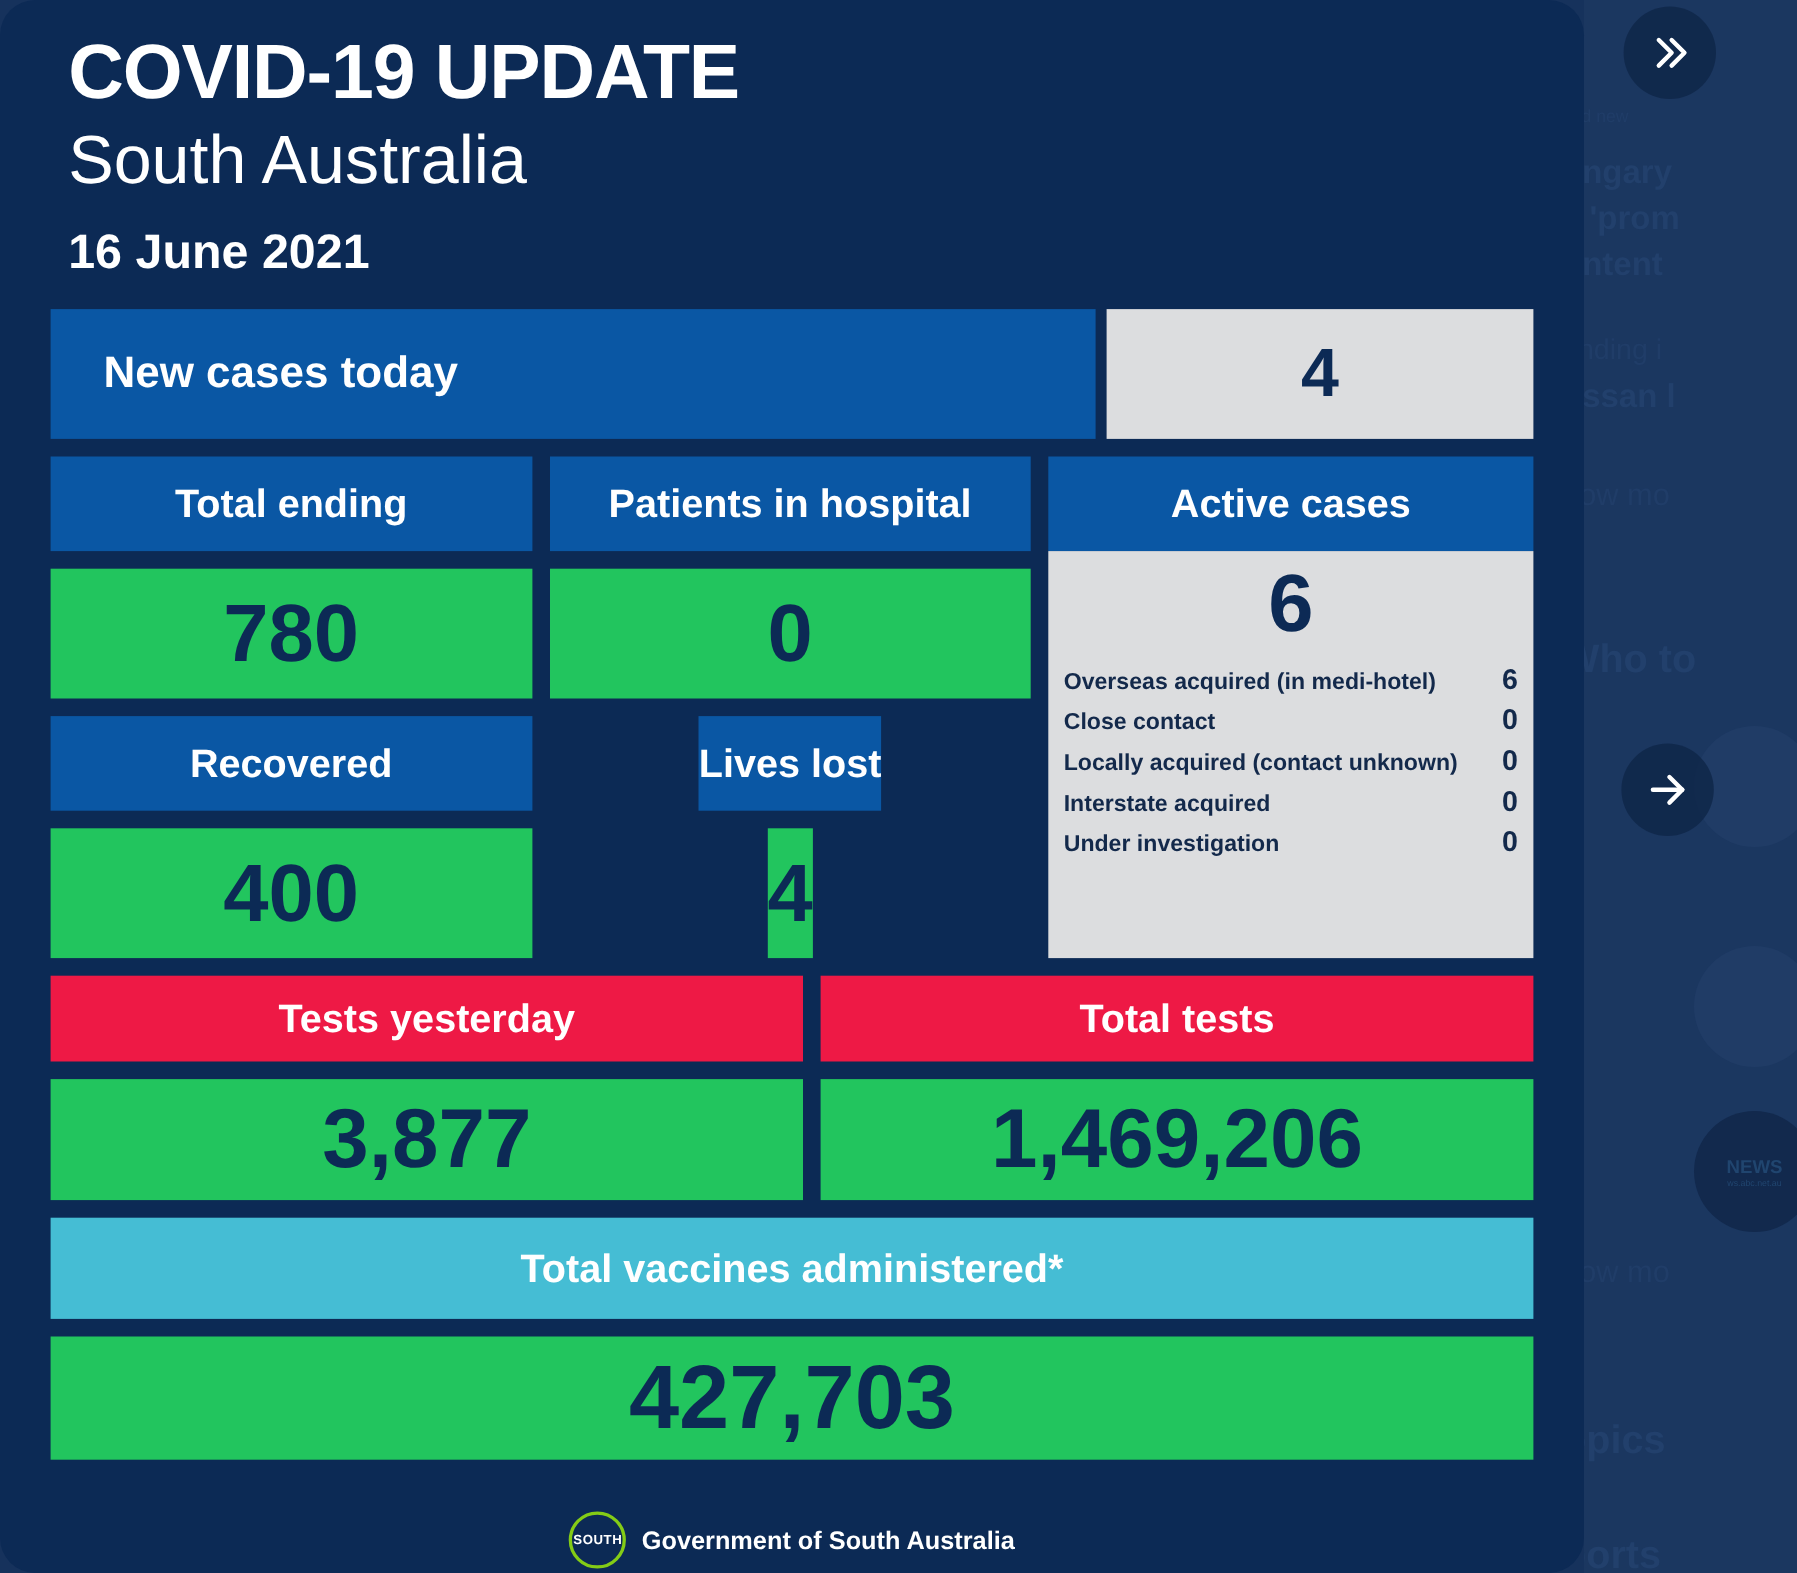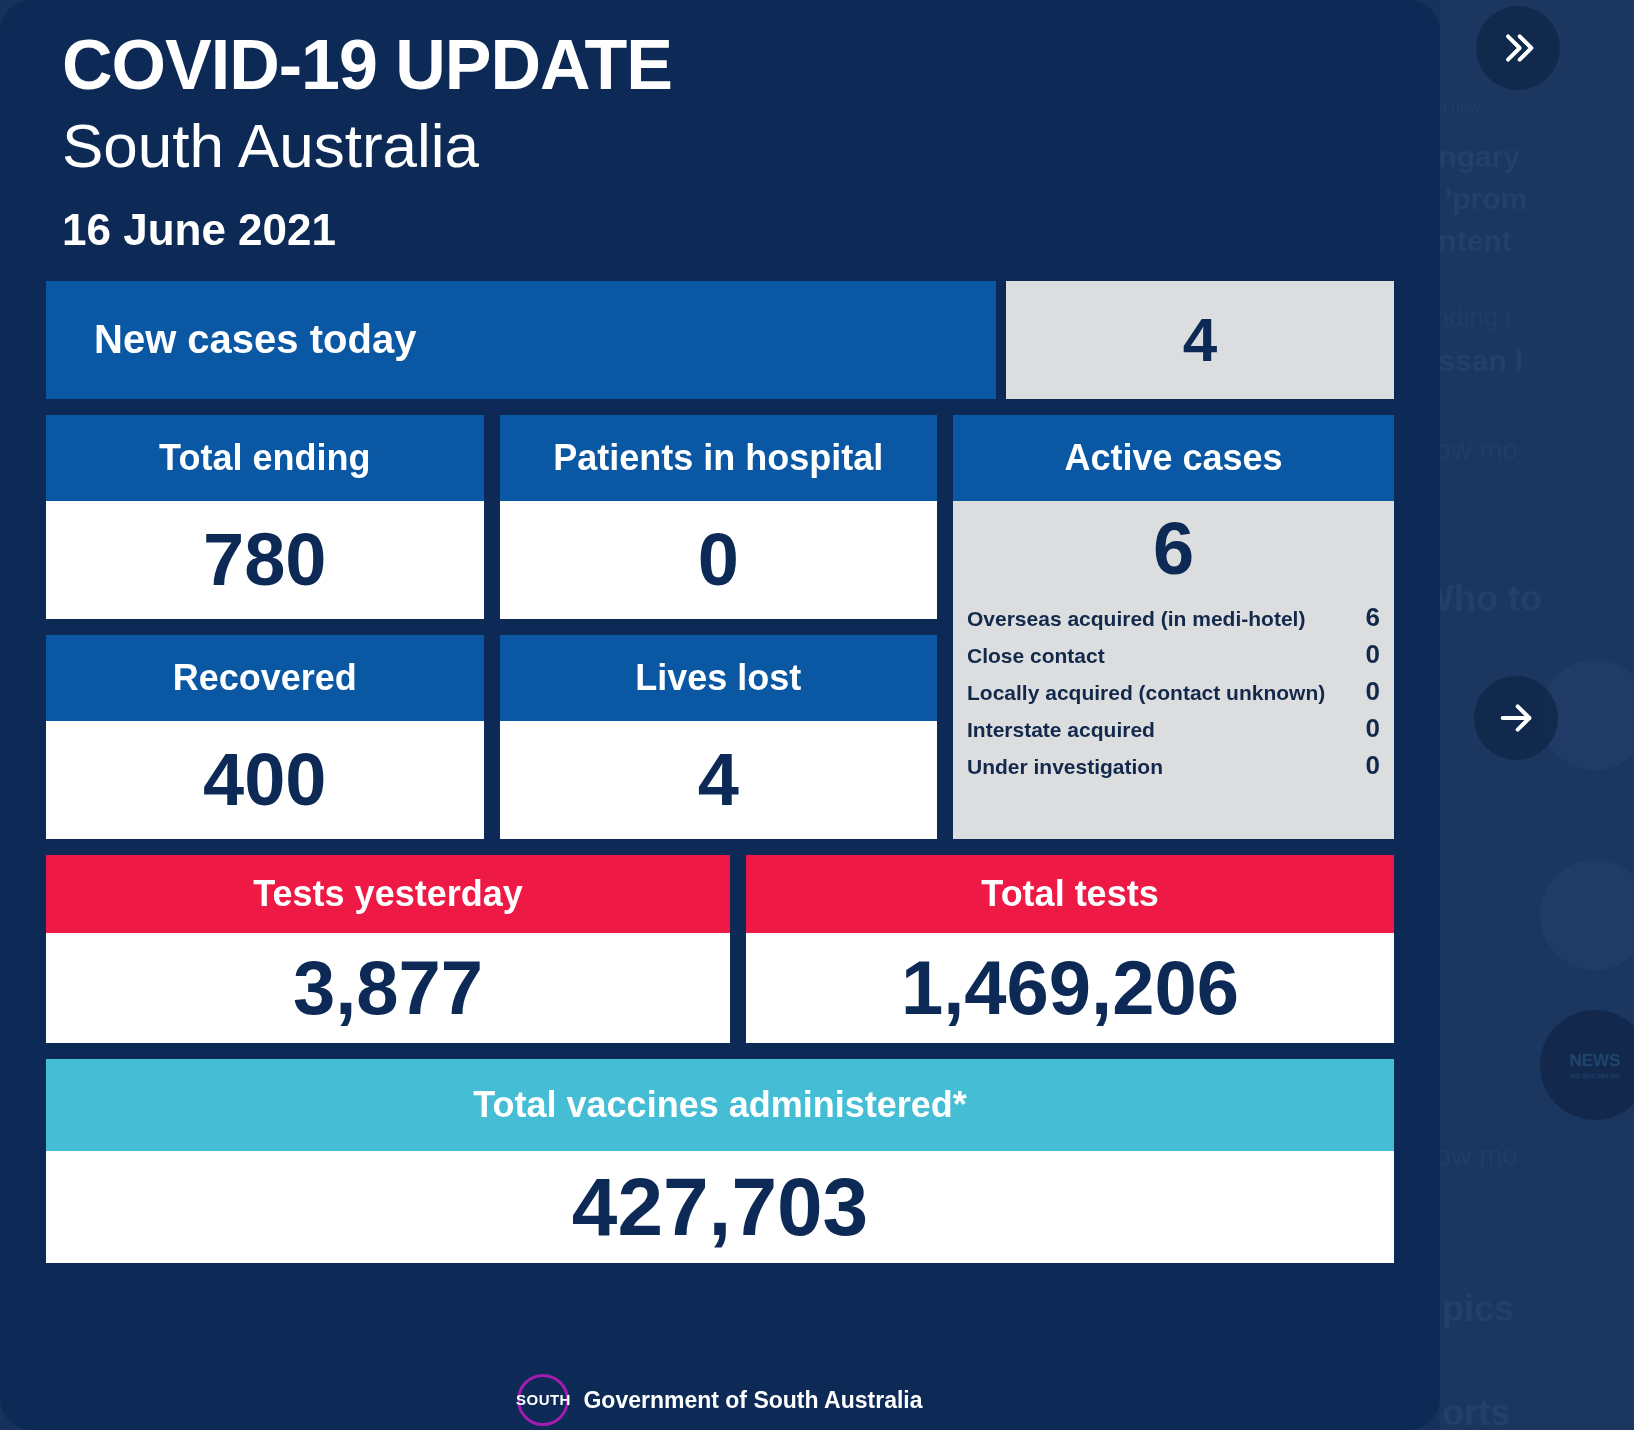--- a/index.html
+++ b/index.html
@@ -68,23 +68,23 @@
 
   .grid{ padding:26px 46px 0 46px; }
   .row{ display:flex; gap:16px; margin-bottom:16px; }
 
   .card{ display:flex; flex-direction:column; }
   .card-head{
     color:#ffffff; font-weight:bold;
     display:flex; align-items:center; justify-content:center;
   }
   .card-val{
-    background:#ffffff; color:#0c2a55;
+    background:#22c55e; color:#0c2a55;
     font-weight:bold;
-    display:flex; align-items:center; justify-content:center;
+    display:flex; align-items:center; justify-content:center;margin-top:16px;
   }
 
   
   .newcases{ display:flex; gap:10px; height:118px; margin-bottom:16px; }
   .newcases .lbl{
     flex:0 0 950px; background:#0a57a4;
     display:flex; align-items:center;
     padding-left:48px;
     color:#fff; font-size:40px; font-weight:bold;
   }
@@ -133,23 +133,23 @@
     padding:14px 0 0 50px;
   }
 
   .gov{
     position:absolute; left:0; bottom:4px; width:1440px;
     display:flex; align-items:center; justify-content:center;
     gap:14px;
   }
   .crest{
     width:52px; height:52px; border-radius:50%;
-    border:3px solid #a21caf;
-    display:flex; align-items:center; justify-content:center;
-    color:#ffffff; font-size:15px; font-weight:bold;
+    border:3px solid #84cc16;
+    display:flex; align-items:center; justify-content:center;
+    color:#ffffff; font-size:12px; font-weight:bold;
     background:#0c2a55;
     letter-spacing:.5px;
     text-align:center; line-height:1.05;
   }
   .gov-label{ color:#ffffff; font-size:23px; font-weight:bold; }
 </style>
 </head>
 <body>
 
 <div class="page-bg"></div>
@@ -217,21 +217,21 @@
             <div class="card-head">Patients in hospital</div>
             <div class="card-val">0</div>
           </div>
         </div>
 
         <div class="row" style="margin:0;">
           <div class="card blue" style="flex:1;">
             <div class="card-head">Recovered</div>
             <div class="card-val">400</div>
           </div>
-          <div class="card blue" style="flex:1;">
+          <div class="card blue" style="flex:1;align-items:center;">
             <div class="card-head">Lives lost</div>
             <div class="card-val">4</div>
           </div>
         </div>
 
       </div>
 
       <div class="active-card">
         <div class="card-head">Active cases</div>
         <div class="active-body">

